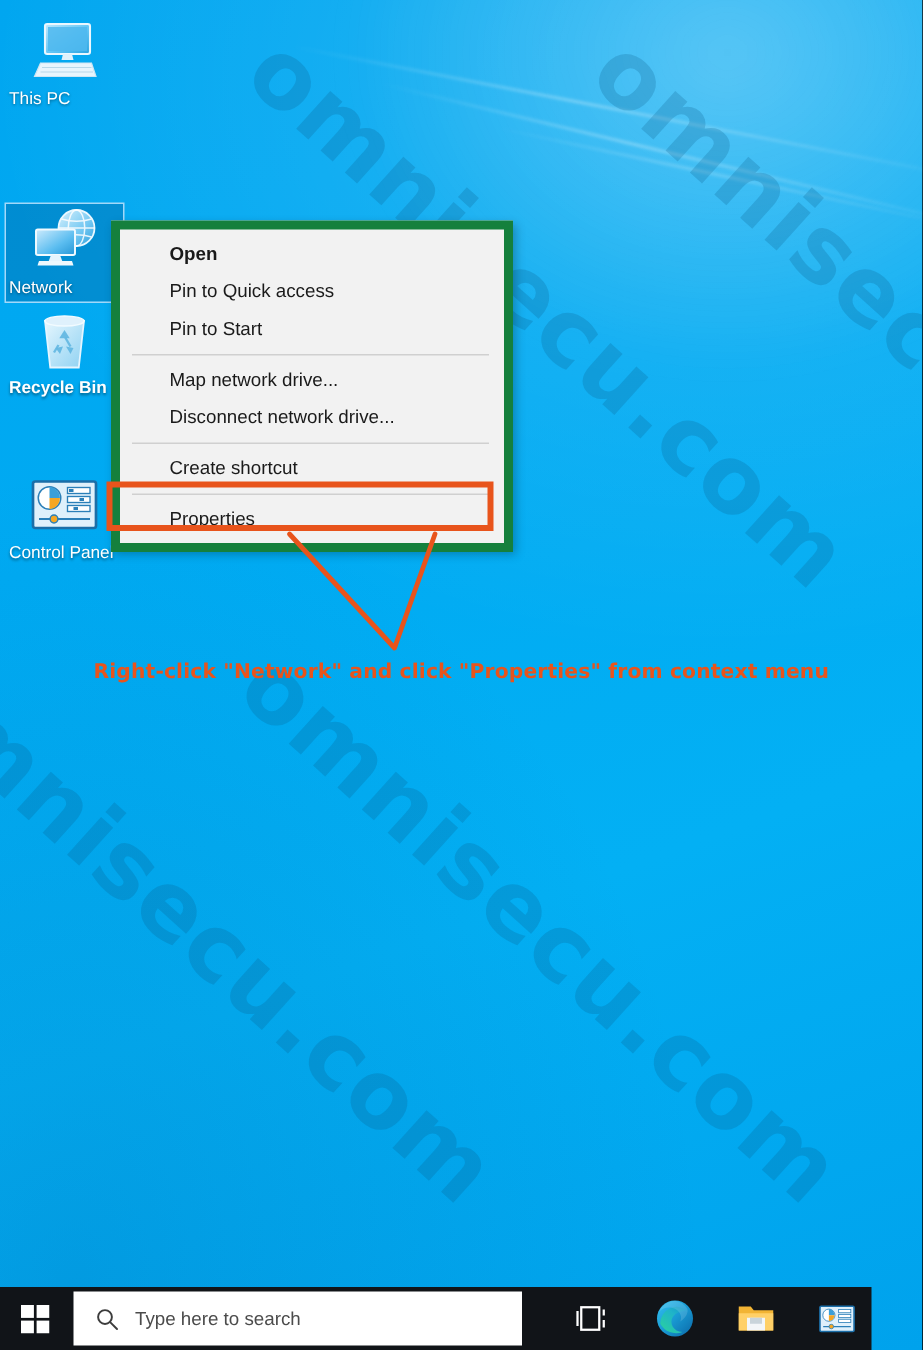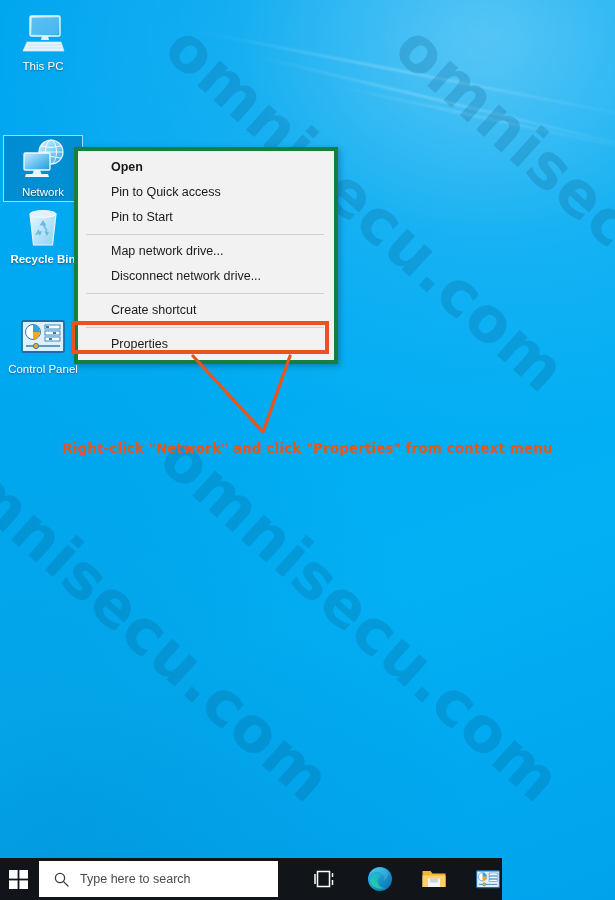--- a/index.html
+++ b/index.html
@@ -56,21 +56,20 @@
   }
   .wm.a { left: 200px;  top: 10px;  font-size: 62px; transform: rotate(42deg); }
   .wm.b { left: 430px;  top: 10px;  font-size: 62px; transform: rotate(42deg); }
   .wm.c { left: -35px;  top: 420px; font-size: 62px; transform: rotate(42deg); }
   .wm.d { left: 195px;  top: 420px; font-size: 62px; transform: rotate(42deg); }
 
   
   .dicon {
     position: absolute;
     width: 78px;
-    text-align: center;
     color: #ffffff;
     font-size: 11.5px;
     line-height: 13px;
     text-shadow: 0 1px 2px rgba(0,0,0,0.45);
   }
   .dicon .glyph {
     width: 78px; height: 48px;
     display: flex; align-items: center; justify-content: center;
     margin: 0 auto 2px;
   }
@@ -84,21 +83,21 @@
   #icon-recyclebin  { left: 4px;  top: 203px; font-weight: bold; }
   #icon-controlpanel{ left: 4px;  top: 313px; }
 
   
   #context-menu {
     position: absolute;
     left: 74px;
     top: 147px;
     width: 256px;
     background: #f2f2f2;
-    border: 4px solid #15803d;
+    border: 6px solid #15803d;
     box-shadow: 2px 2px 6px rgba(0,0,0,0.25);
     padding: 4px 0 3px;
     font-size: 12.5px;
     color: #1a1a1a;
   }
   .mi {
     padding: 4px 0 4px 33px;
     line-height: 17px;
     white-space: nowrap;
   }
@@ -137,21 +136,21 @@
     font-family: "DejaVu Sans", sans-serif;
     font-weight: bold;
     font-size: 13.5px;
     letter-spacing: 0.1px;
   }
 
   
   #taskbar {
     position: absolute;
     left: 0; bottom: 0;
-    width: 502px; height: 42px;
+    width: 581px; height: 42px;
     background: #111418;
     display: flex;
     align-items: stretch;
   }
   #start-button {
     width: 47px;
     display: flex; align-items: center; justify-content: center;
   }
   #search-box {
     width: 284px;

